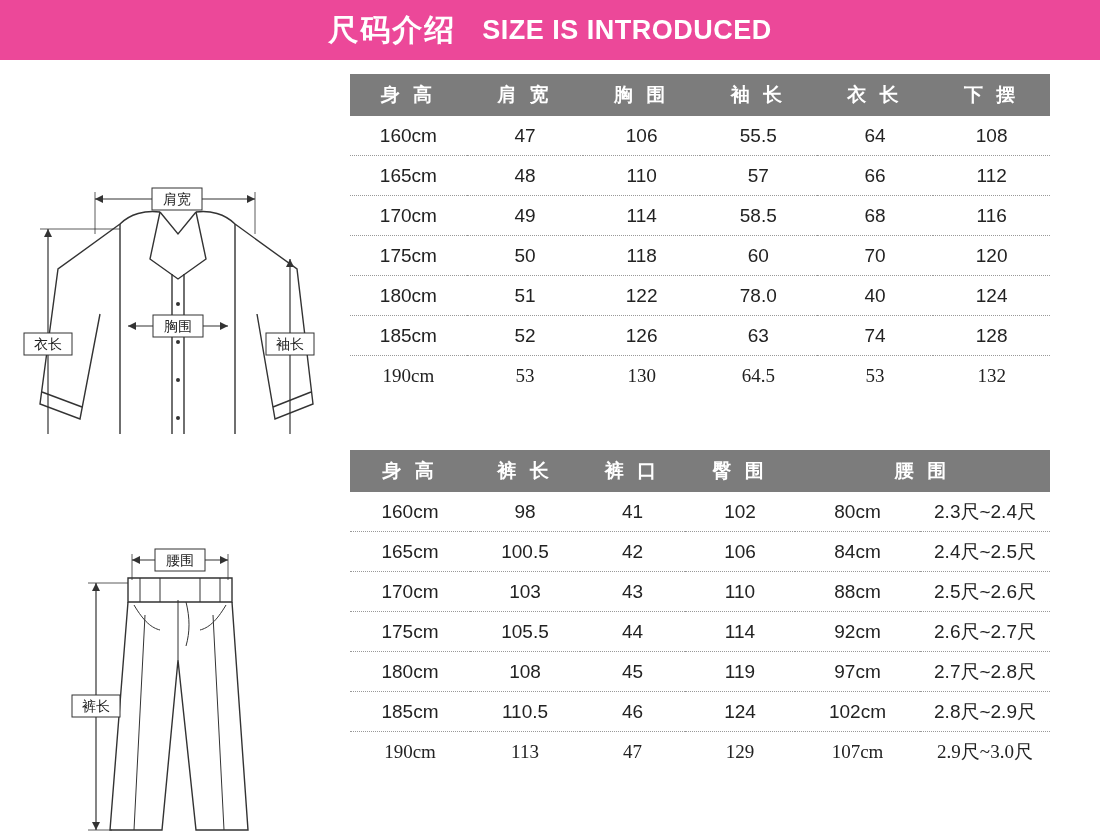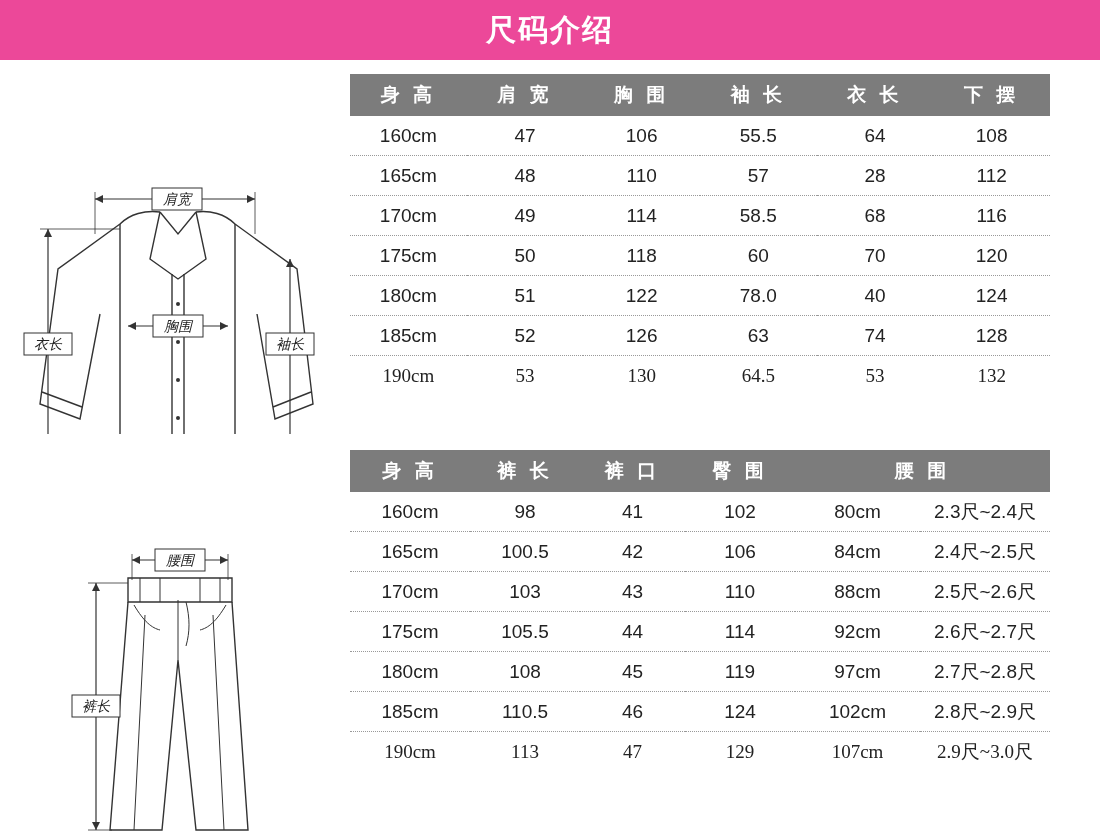--- a/index.html
+++ b/index.html
@@ -39,21 +39,20 @@
 
   
   .block {
     display: flex;
     width: 1100px;
     box-sizing: border-box;
   }
   .figure-col {
     width: 350px;
     position: relative;
-    font-style: italic;
   }
   .table-col {
     width: 750px;
     box-sizing: border-box;
     padding-right: 22px;
   }
 
   .block-top { height: 390px; padding-top: 14px; }
   .block-bottom { height: 387px; }
 
@@ -92,20 +91,21 @@
     font-family: "Liberation Sans", sans-serif;
     font-size: 14px;
     fill: #222;
   }
 </style>
 </head>
 <body>
 
 <div class="header" style="background: #ec4899;">
   <span class="title-cn">尺码介绍</span>
+  <span class="title-en">SIZE IS INTRODUCED</span>
 </div>
 
 <div class="block block-top">
 
   <div class="figure-col">
     <svg width="350" height="360" viewBox="0 0 350 360">
 
       <g fill="none" stroke="#333" stroke-width="1.4">
 
         <path d="M120 150 L120 390 L235 390 L235 150"></path>
@@ -202,21 +202,21 @@
           <td>106</td>
           <td>55.5</td>
           <td>64</td>
           <td>108</td>
         </tr>
         <tr>
           <td>165cm</td>
           <td>48</td>
           <td>110</td>
           <td>57</td>
-          <td>28</td>
+          <td>66</td>
           <td>112</td>
         </tr>
         <tr>
           <td>170cm</td>
           <td>49</td>
           <td>114</td>
           <td>58.5</td>
           <td>68</td>
           <td>116</td>
         </tr>

